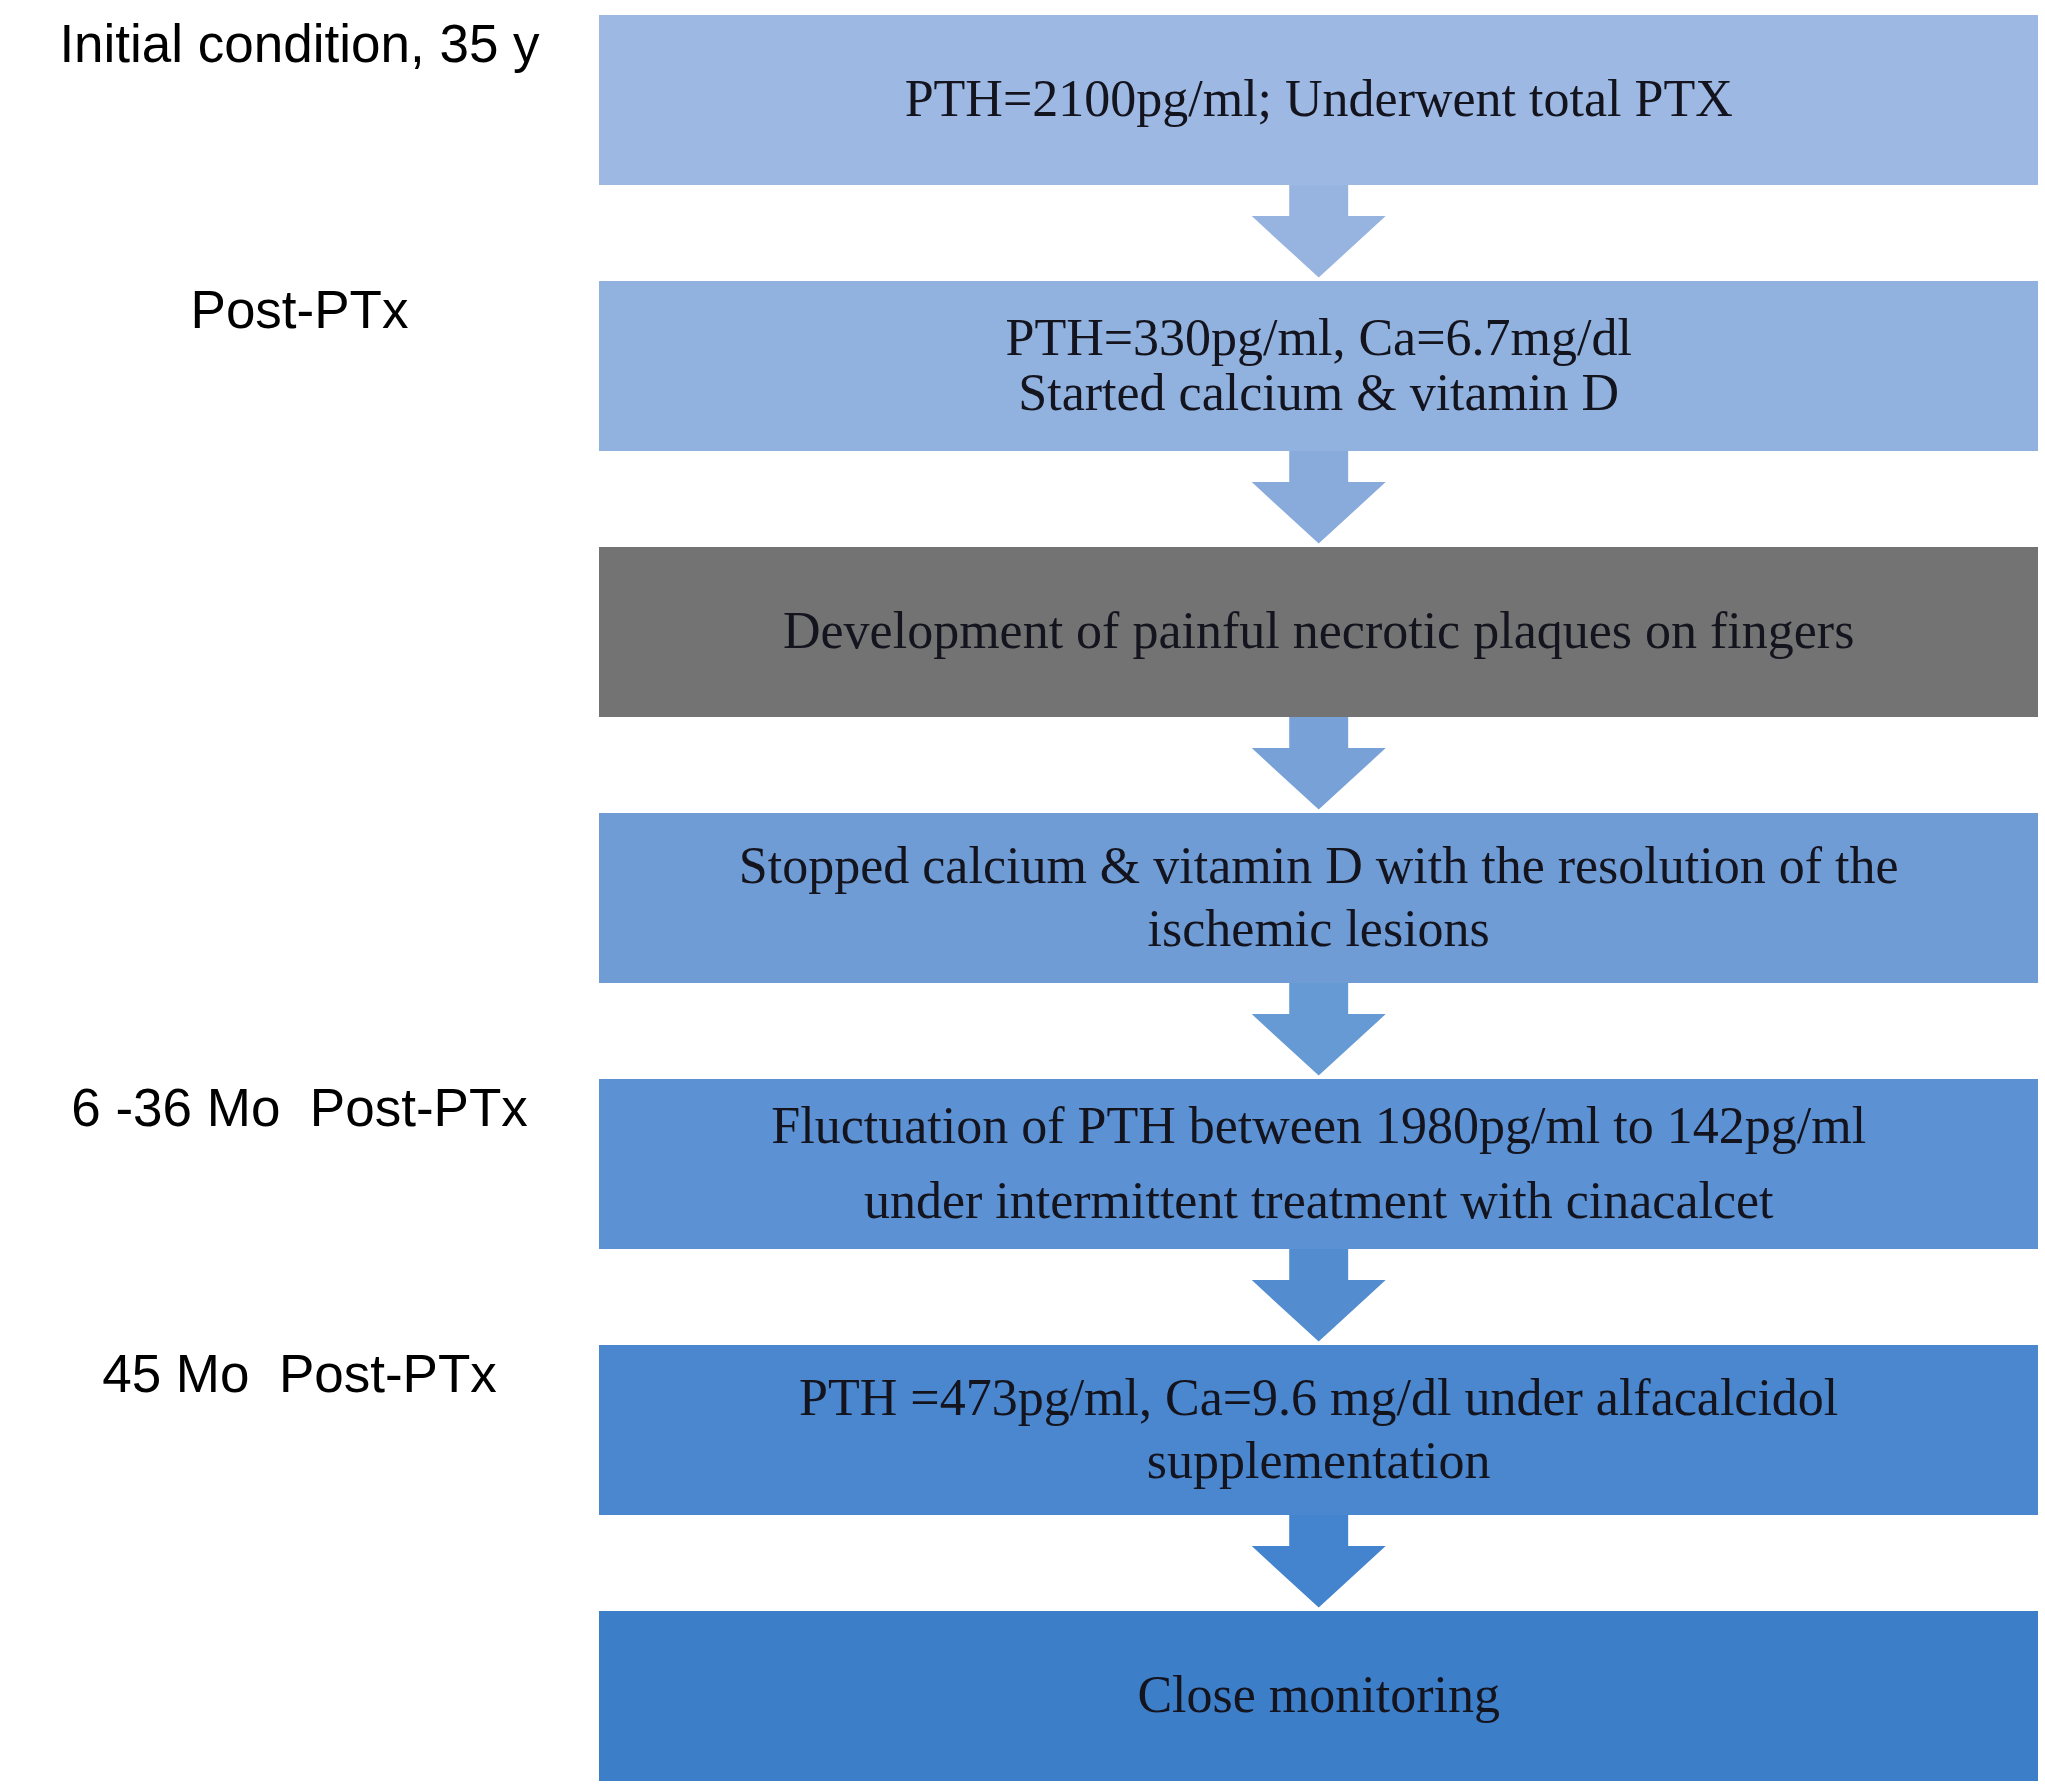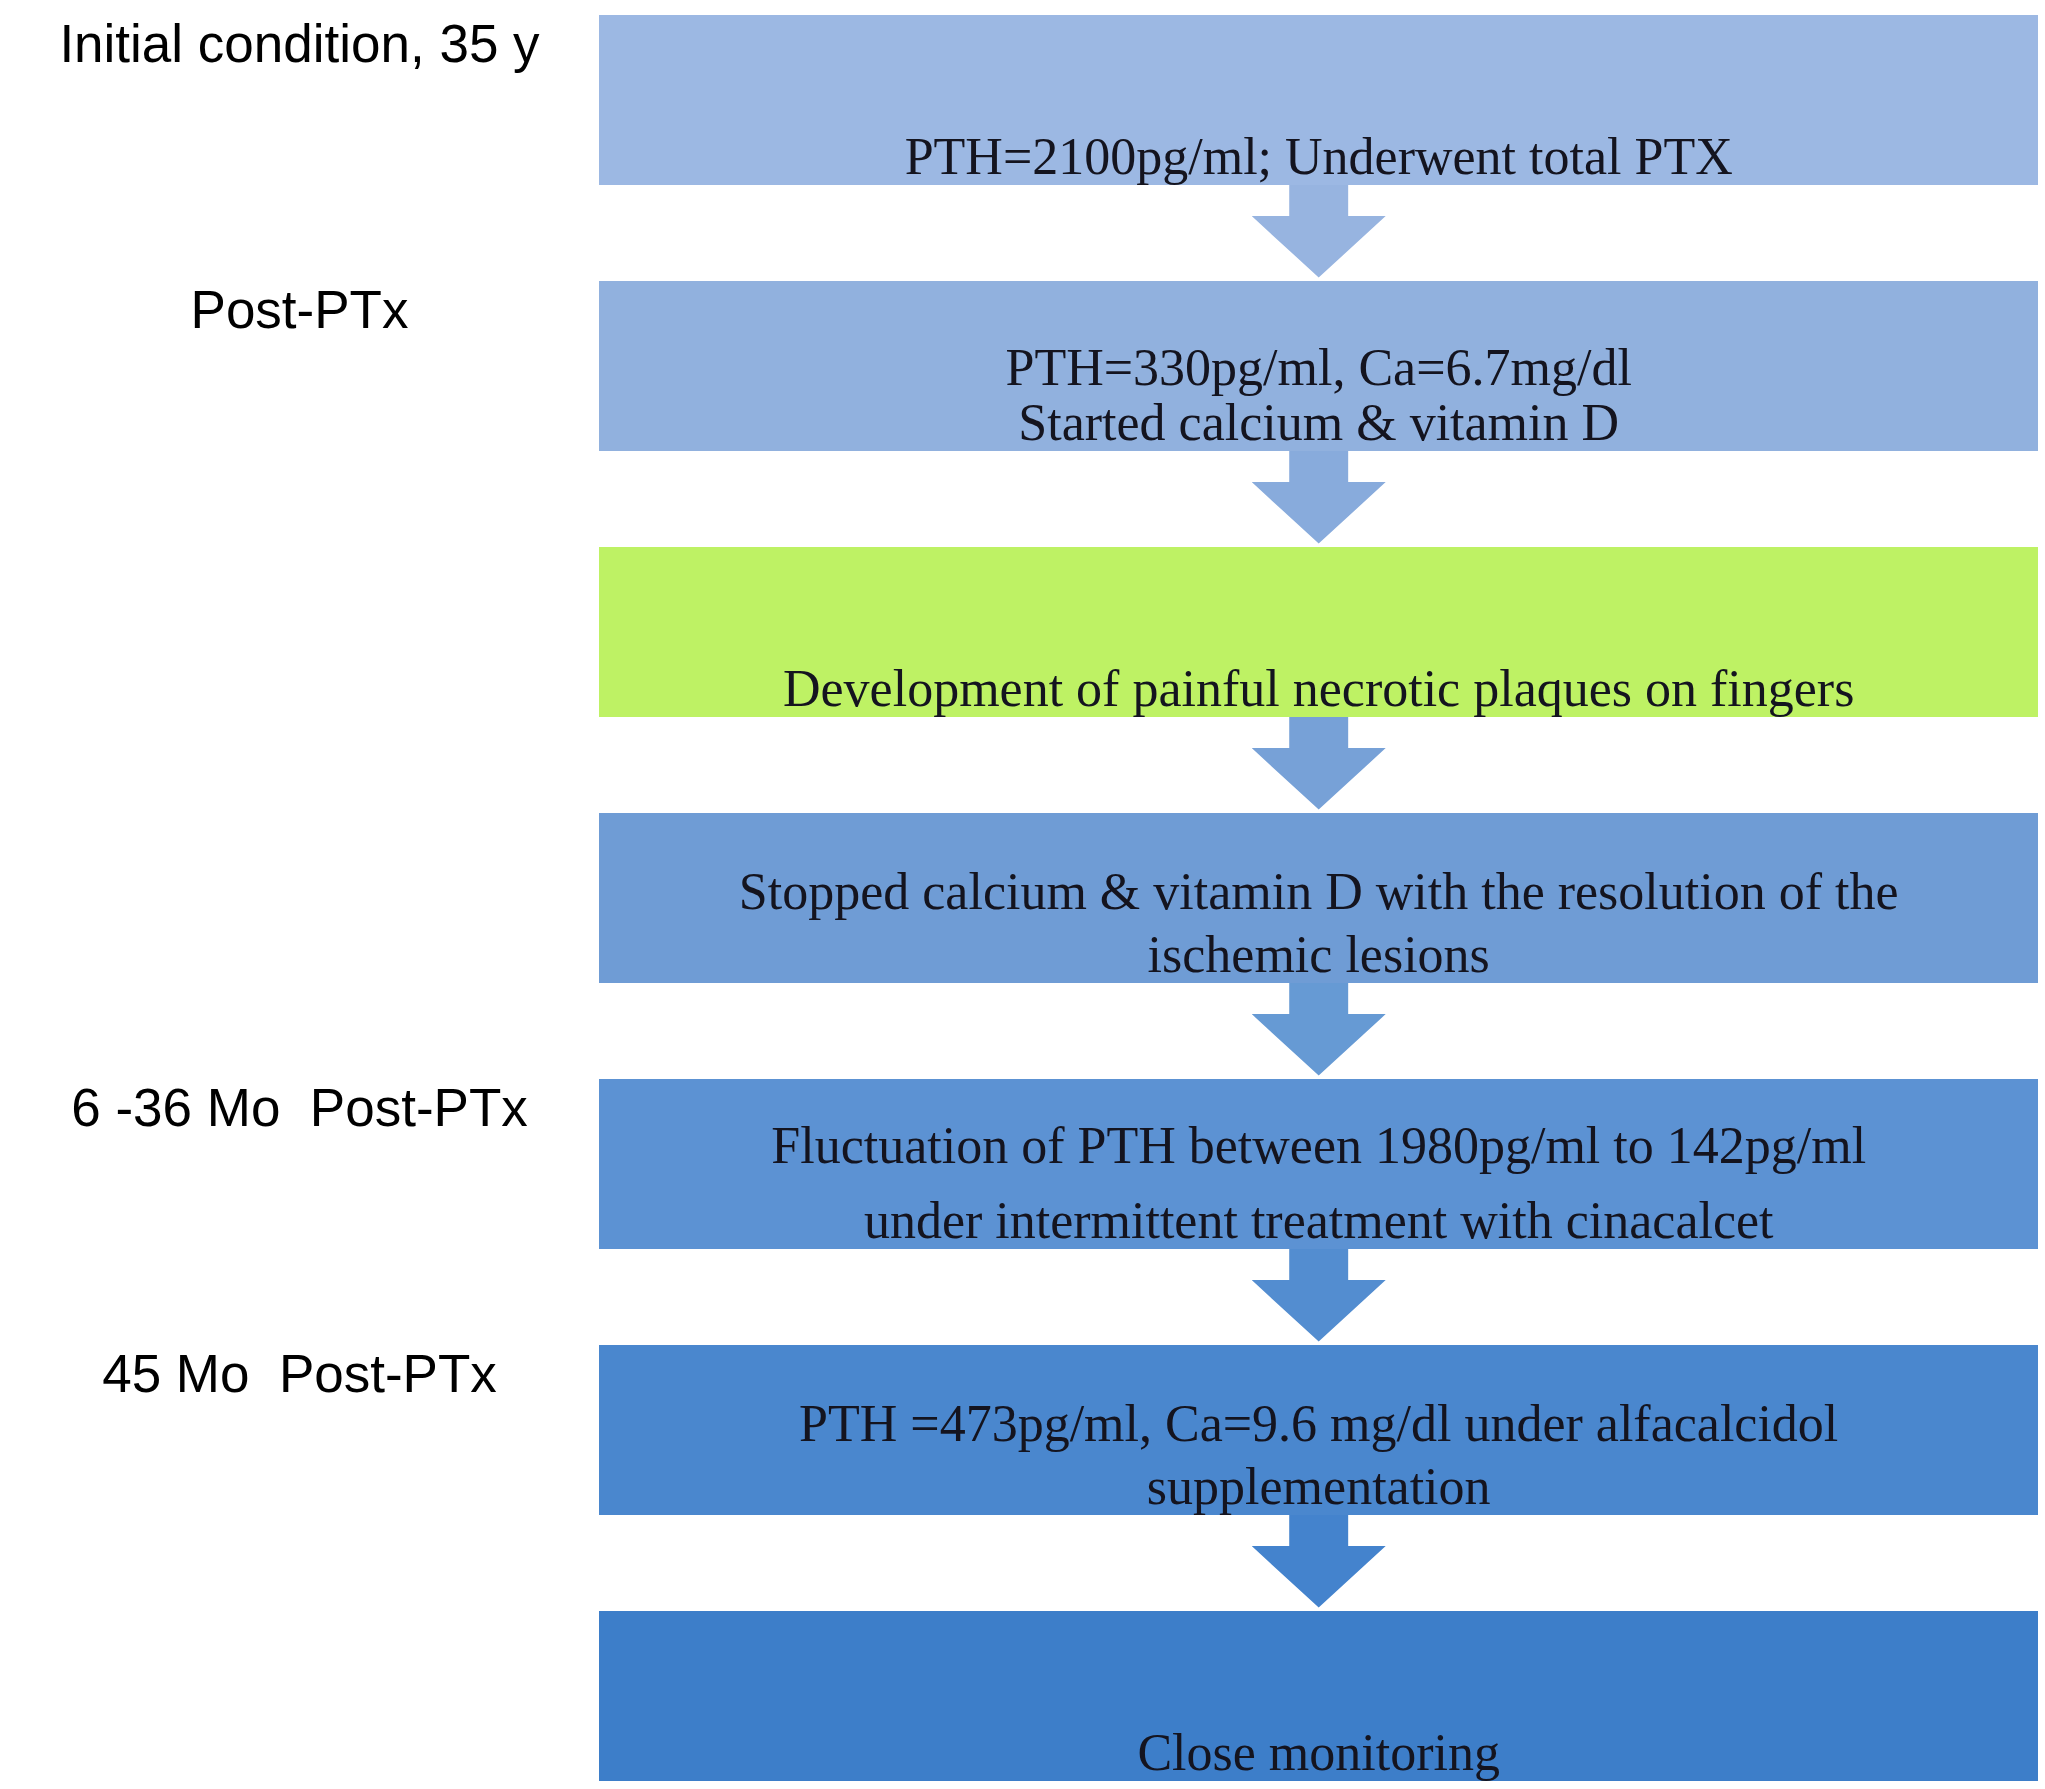--- a/index.html
+++ b/index.html
@@ -35,21 +35,21 @@
   .box-cell {
     flex: 1 1 auto;
     margin-right: 7.6px;       
     display: flex;
   }
   .flow-box {
     flex: 1 1 auto;
     display: flex;
     flex-direction: column;
     align-items: center;
-    justify-content: flex-end;
+    justify-content: center;
     box-sizing: border-box;
     padding: 0 31px;
     font-family: "Liberation Serif", serif;
     font-size: 52px;
     color: #14141f;
     text-align: center;
   }
   .flow-box .box-text-line { line-height: 1.05; }
   .gap-mid  { }   
   .gap-tight{ row-gap: 8px; }   
@@ -107,21 +107,21 @@
     <div class="arrow-cell">
       <div class="down-arrow" style="background-color: rgb(136, 171, 220);"></div>
     </div>
   </div>
 
   <div class="row step-row">
     <div class="label-cell">
       <span class="timeline-label"></span>
     </div>
     <div class="box-cell">
-      <div class="flow-box" style="background-color: #bef264;">
+      <div class="flow-box" style="background-color: #737373;">
         <div class="box-text-line">Development of painful necrotic plaques on fingers</div>
       </div>
     </div>
   </div>
 
   <div class="row arrow-row">
     <div class="label-cell"></div>
     <div class="arrow-cell">
       <div class="down-arrow" style="background-color: rgb(119, 161, 215);"></div>
     </div>

